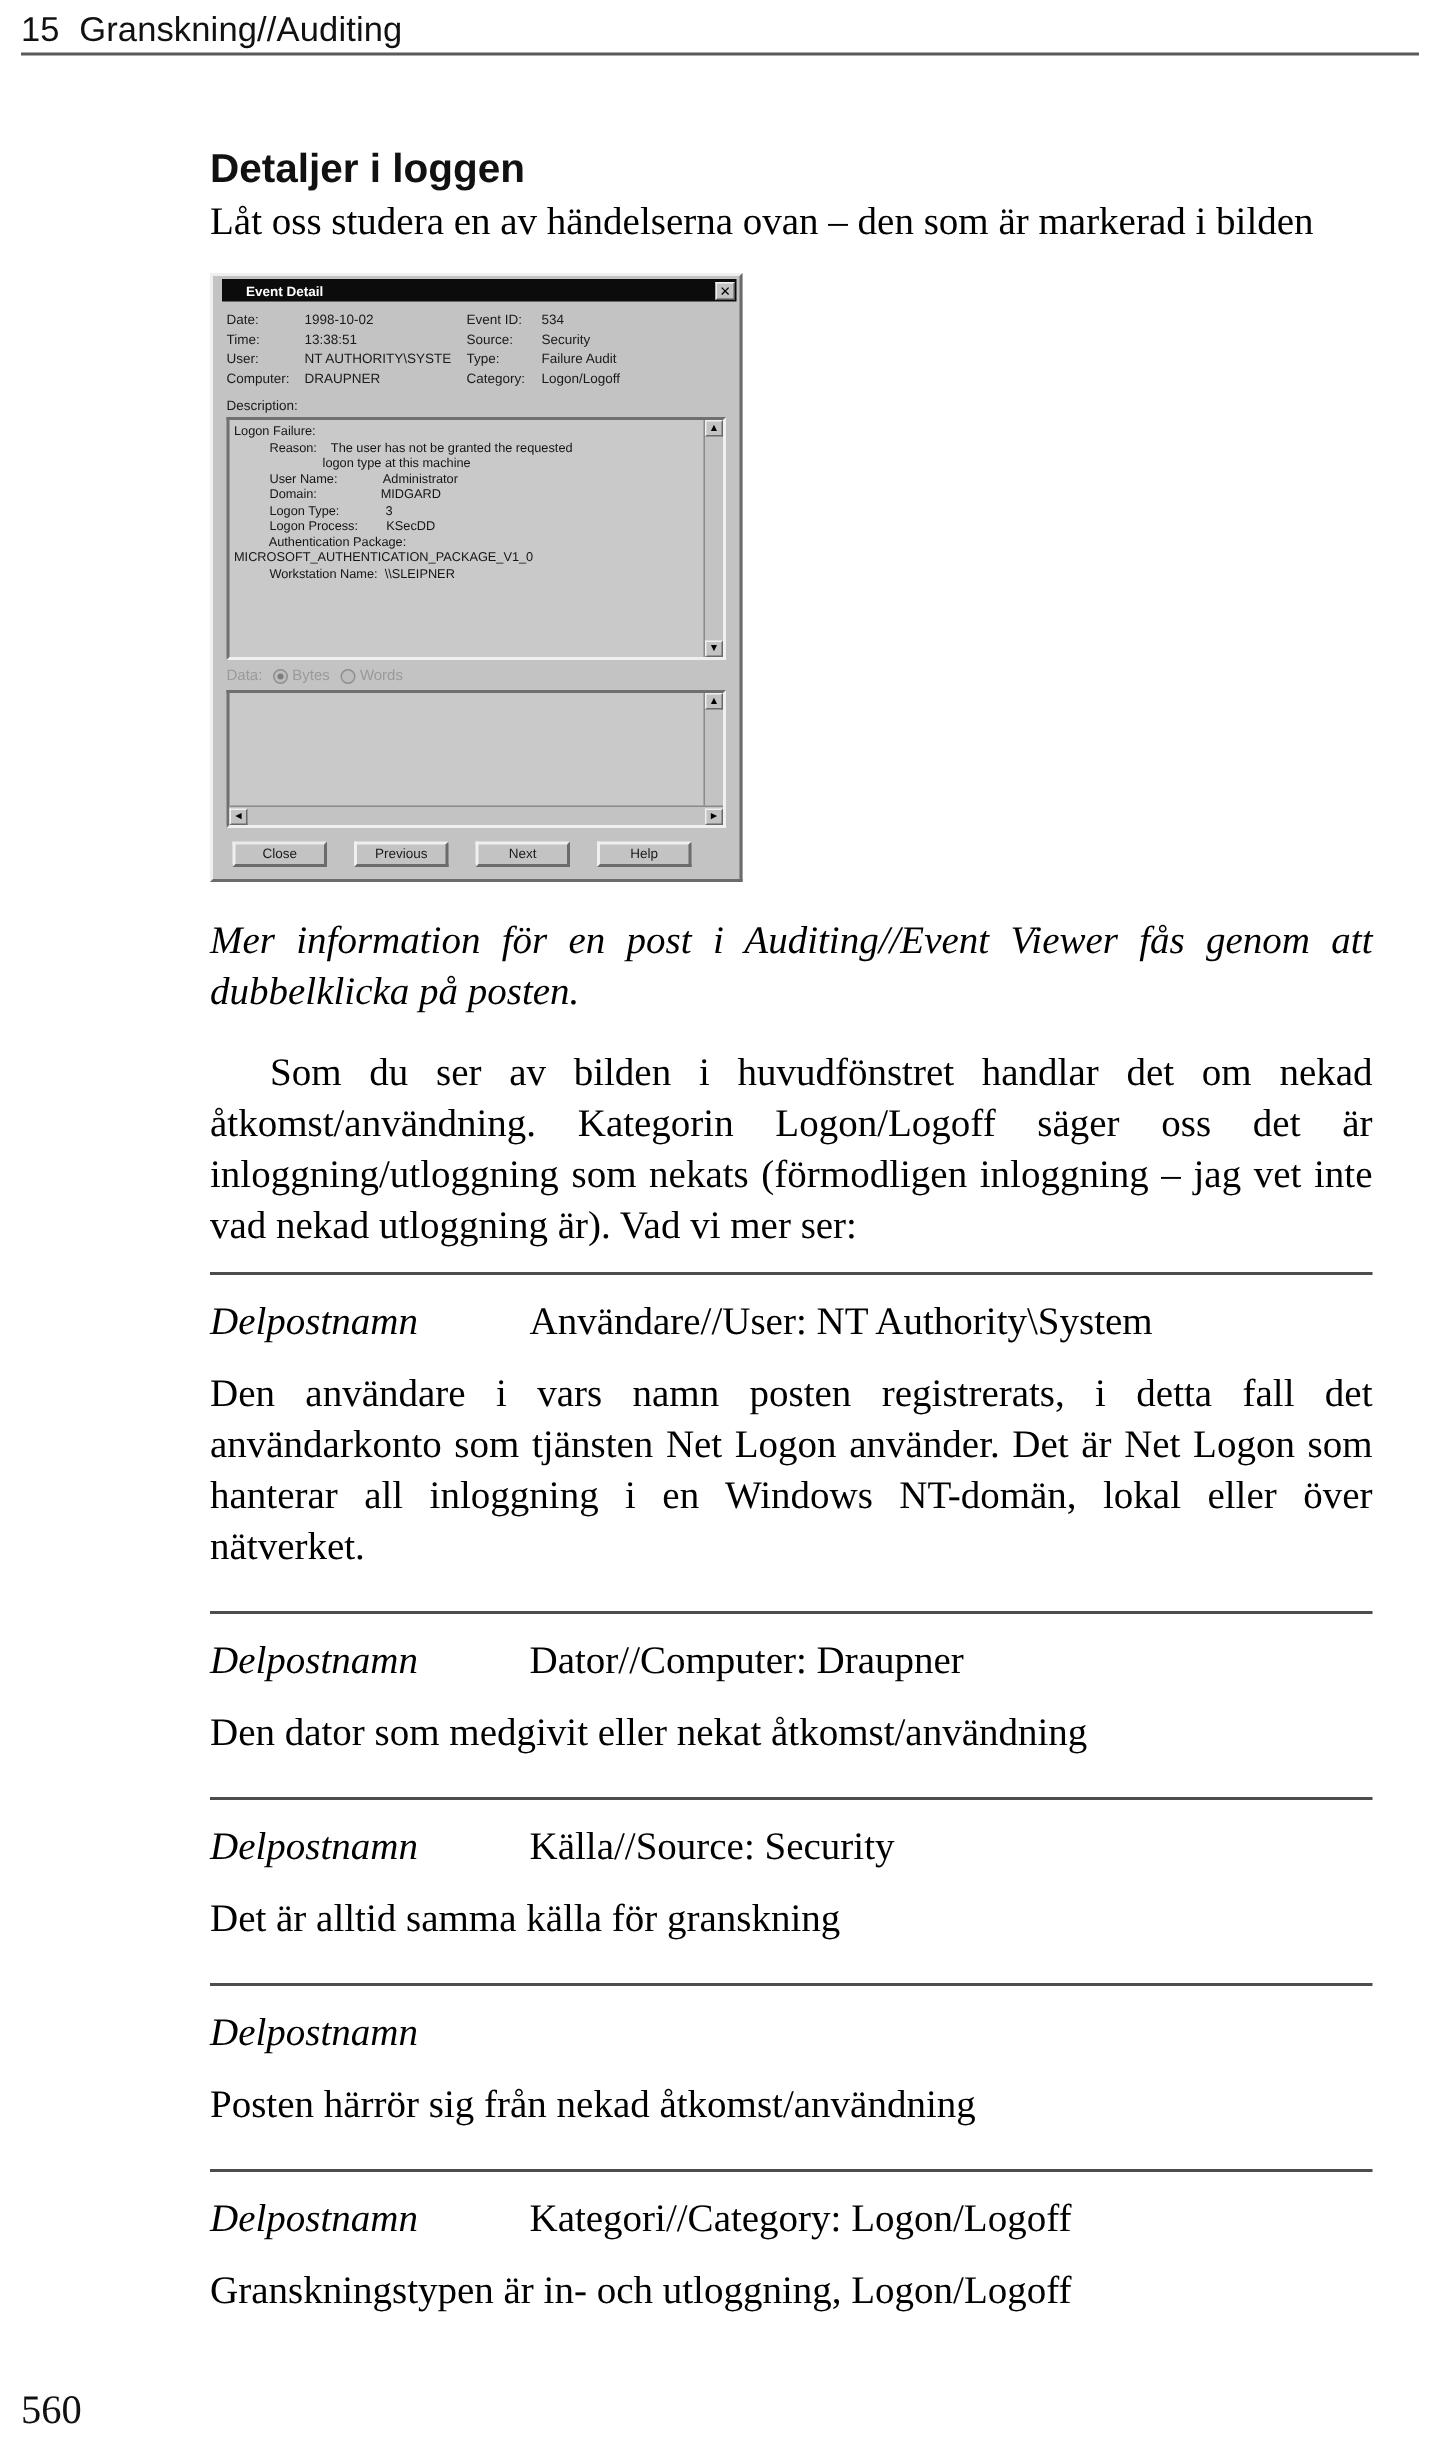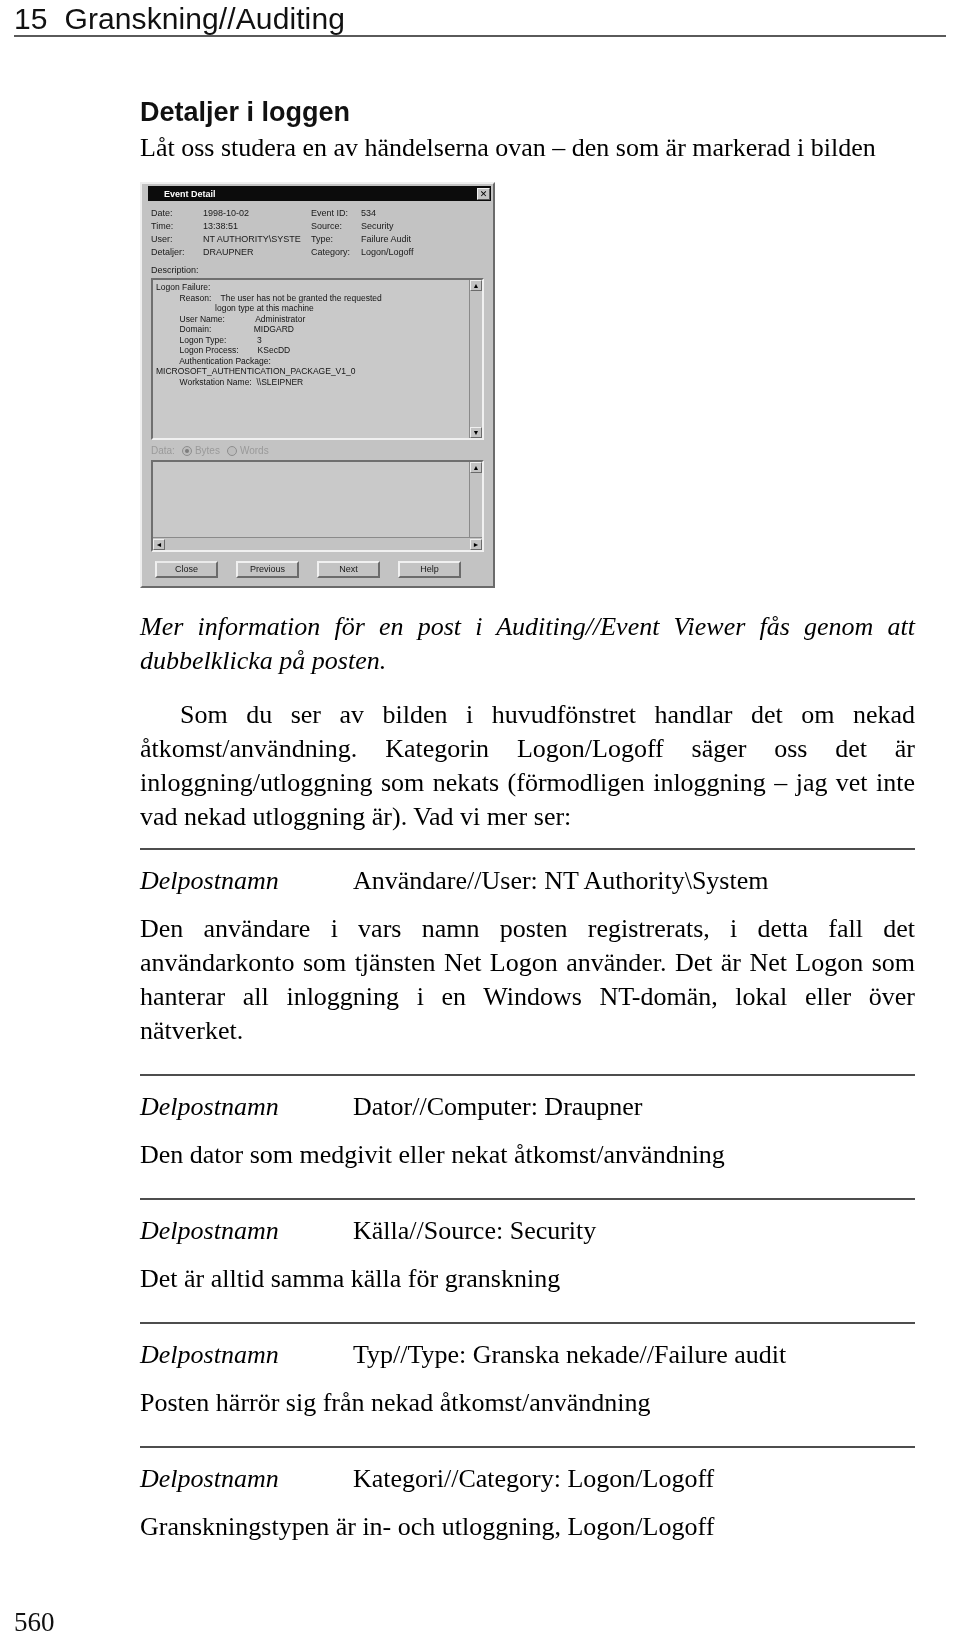--- a/index.html
+++ b/index.html
@@ -19,21 +19,21 @@
   
   #running-head {
     position: absolute;
     left: 14px;
     top: 4px;
     width: 932px;
     height: 36px;
   }
   #running-head .rh-text {
     font-family: "Liberation Sans", "DejaVu Sans", sans-serif;
-    font-size: 30px;
+    font-size: 23px;
     letter-spacing: 0.1px;
     line-height: 30px;
     color: #111;
     white-space: nowrap;
   }
   #running-head .rh-rule {
     position: absolute;
     left: 0;
     top: 31px;
     width: 932px;
@@ -296,21 +296,21 @@
     line-height: 34px;
     margin-top: 14px;
     text-align: justify;
     text-justify: inter-word;
   }
 
   
   #folio {
     position: absolute;
     left: 14px;
-    bottom: 2px;
+    bottom: 18px;
     font-size: 27px;
     line-height: 30px;
     color: #111;
   }
 </style>
 </head>
 <body>
 
 <div id="running-head">
   <div class="rh-text">
@@ -343,21 +343,21 @@
           <span class="fg-label">Time:</span>
           <span class="fg-value">13:38:51</span>
           <span class="fg-label">Source:</span>
           <span class="fg-value">Security</span>
 
           <span class="fg-label">User:</span>
           <span class="fg-value">NT AUTHORITY\SYSTE</span>
           <span class="fg-label">Type:</span>
           <span class="fg-value">Failure Audit</span>
 
-          <span class="fg-label">Detaljer:</span>
+          <span class="fg-label">Computer:</span>
           <span class="fg-value">DRAUPNER</span>
           <span class="fg-label">Category:</span>
           <span class="fg-value">Logon/Logoff</span>
         </div>
 
         <div class="desc-label">Description:</div>
 
         <div class="sunken desc-box">
           <div class="desc-text">Logon Failure:
           Reason:    The user has not be granted the requested
@@ -431,21 +431,20 @@
   <div class="rule"></div>
   <div class="dp-row">
     <span class="dp-term">Delpostnamn</span>
     <span class="dp-def">Källa//Source: Security</span>
   </div>
   <p class="dp-desc">Det är alltid samma källa för granskning</p>
 
   <div class="rule"></div>
   <div class="dp-row">
     <span class="dp-term">Delpostnamn</span>
-    <span class="dp-def">Typ//Type: Granska nekade//Failure audit</span>
   </div>
   <p class="dp-desc">Posten härrör sig från nekad åtkomst/användning</p>
 
   <div class="rule"></div>
   <div class="dp-row">
     <span class="dp-term">Delpostnamn</span>
     <span class="dp-def">Kategori//Category: Logon/Logoff</span>
   </div>
   <p class="dp-desc">Granskningstypen är in- och utloggning, Logon/Logoff</p>
 

